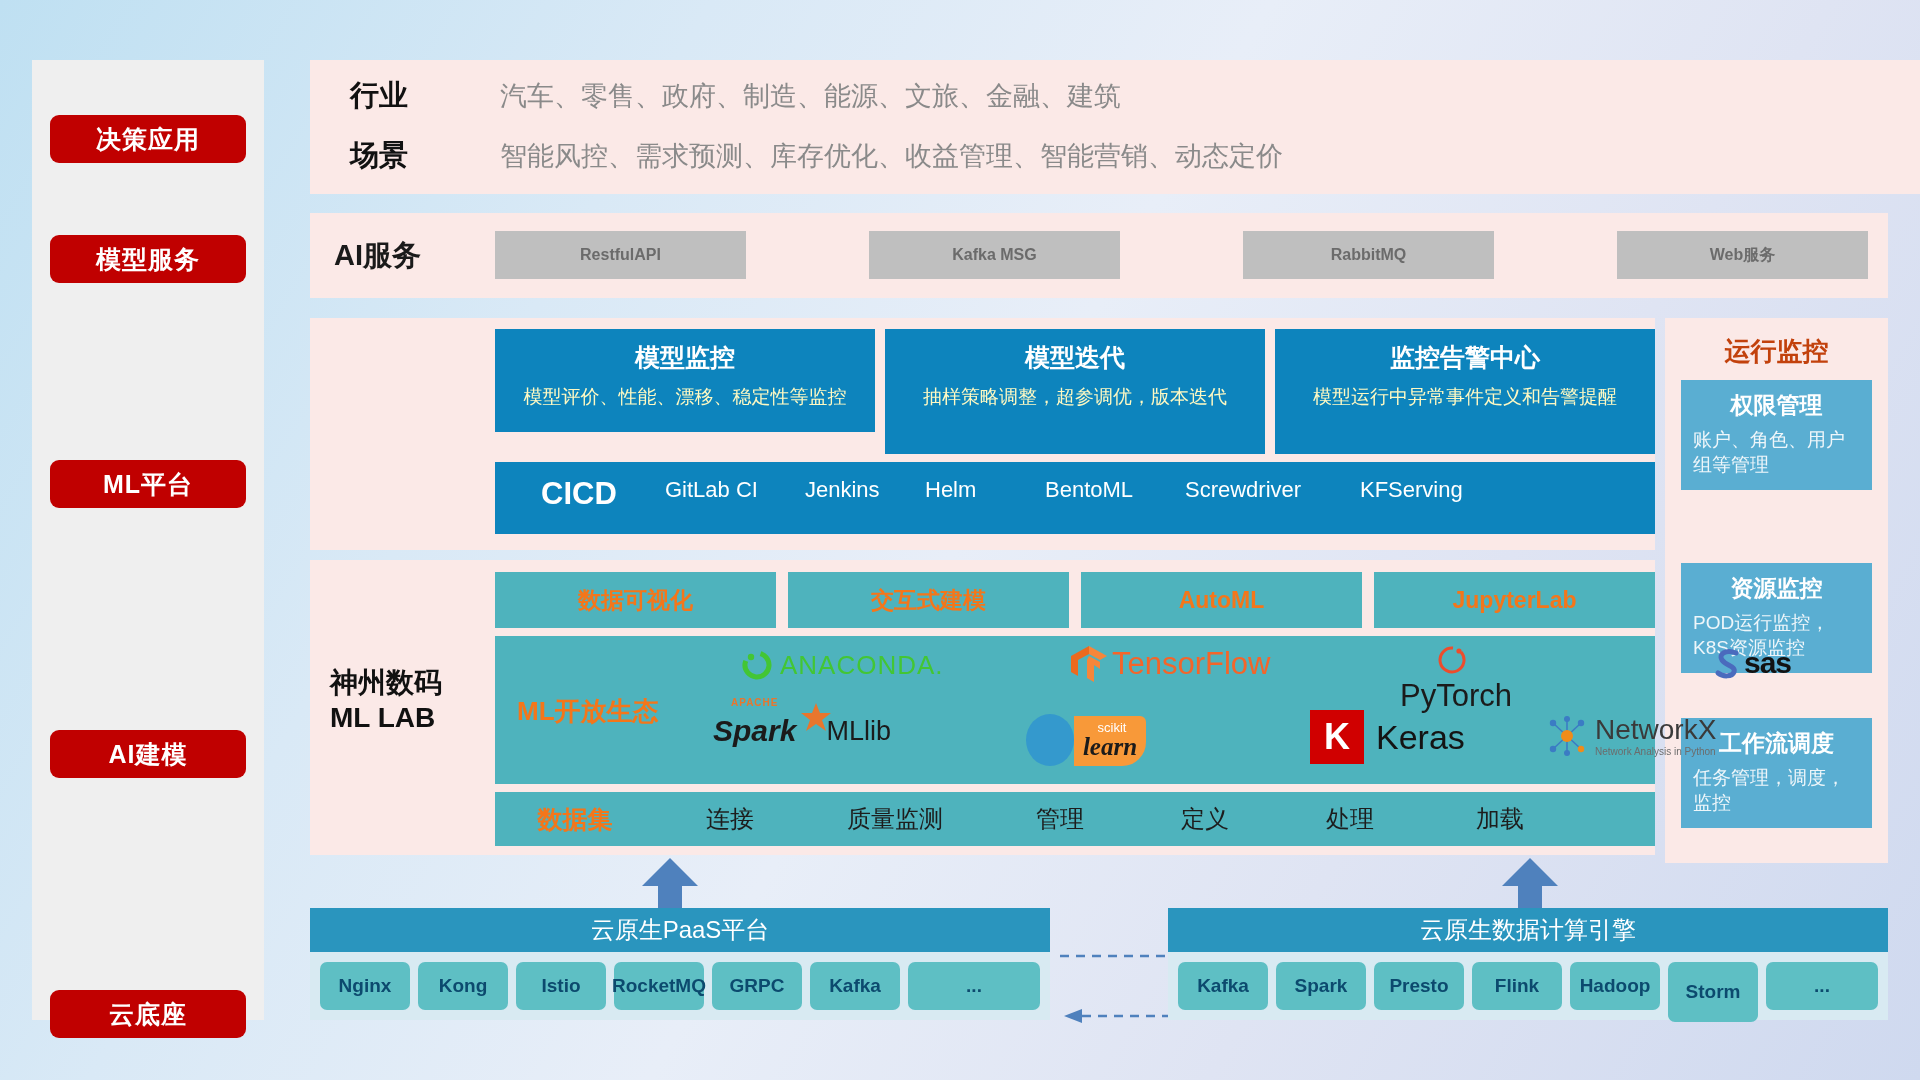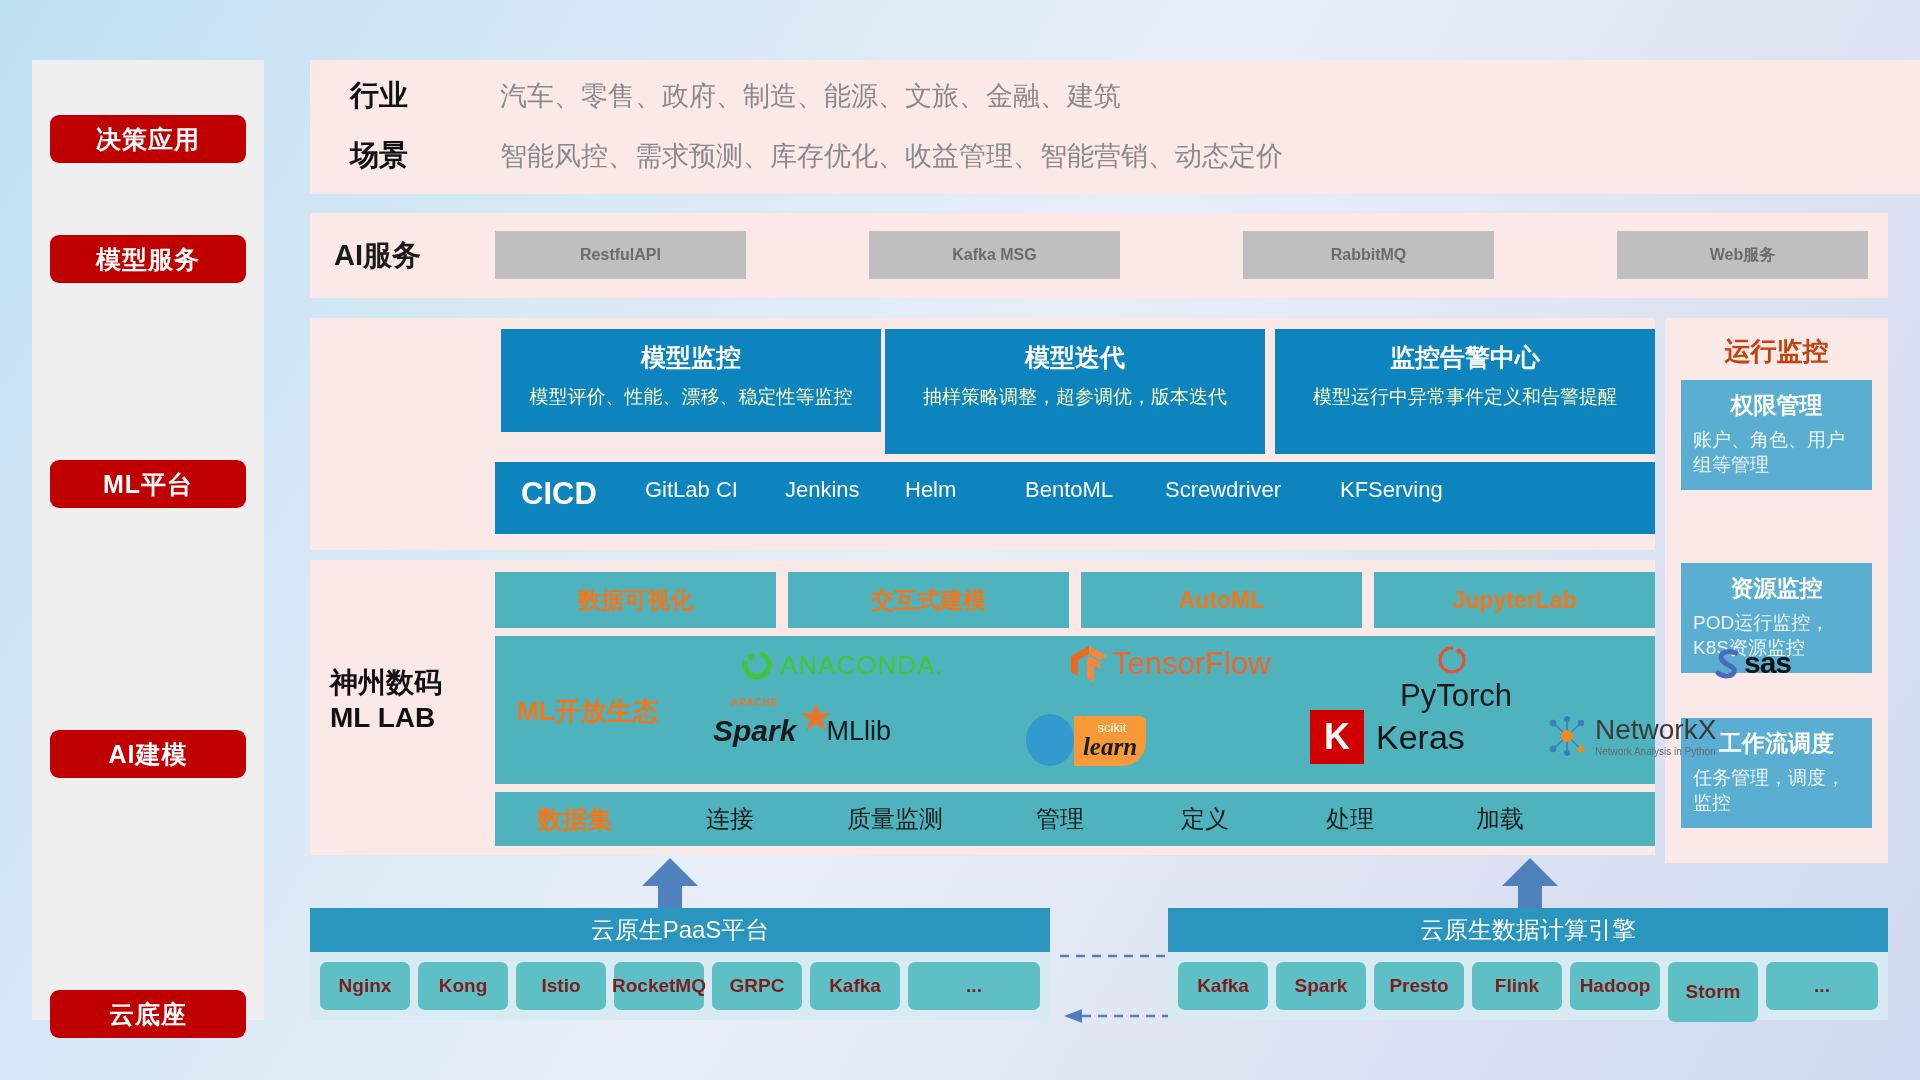--- a/index.html
+++ b/index.html
@@ -80,21 +80,21 @@
   
   .cloud-head {
     position: absolute; background: #2a95be; color: #fff;
     display: flex; align-items: center; justify-content: center;
     font-size: 24px;
   }
   .cloud-tray { position: absolute; background: #d8eaf2; }
   .cloud-chip {
     position: absolute; background: #5ebfc4; border-radius: 7px;
     display: flex; align-items: center; justify-content: center;
-    color: #7f1d1d; font-size: 19px; font-weight: bold; text-align: center;
+    color: #0c4a6e; font-size: 19px; font-weight: bold; text-align: center;
     line-height: 1.1; padding: 0 4px;
   }
   .up-arrow { position: absolute; }
   .dash { position: absolute; }
 
   .logo-cell { position: absolute; display: flex; align-items: center; }
 </style>
 </head>
 <body>
 
@@ -119,34 +119,34 @@
     <div class="row-label" style="left:24px; top:0; height:85px; font-size:29px;">AI服务</div>
     <div class="svc-chip" style="left:185px;  top:18px; width:251px;">RestfulAPI</div>
     <div class="svc-chip" style="left:559px;  top:18px; width:251px;">Kafka MSG</div>
     <div class="svc-chip" style="left:933px;  top:18px; width:251px;">RabbitMQ</div>
     <div class="svc-chip" style="left:1307px; top:18px; width:251px;">Web服务</div>
   </div>
 
   <div class="panel" style="left:310px; top:318px; width:1345px; height:232px;">
     <div class="row-label" style="left:335px; top:60px; font-size:33px;">MLOps</div>
 
-    <div class="mlops-card" style="left:191px; top:11px; width:380px; height:103px;">
+    <div class="mlops-card" style="left:185px; top:11px; width:380px; height:103px;">
       <div class="t">模型监控</div>
       <div class="d">模型评价、性能、漂移、稳定性等监控</div>
     </div>
     <div class="mlops-card" style="left:575px; top:11px; width:380px; height:125px;">
       <div class="t">模型迭代</div>
       <div class="d">抽样策略调整，超参调优，版本迭代</div>
     </div>
     <div class="mlops-card" style="left:965px; top:11px; width:380px; height:125px;">
       <div class="t">监控告警中心</div>
       <div class="d">模型运行中异常事件定义和告警提醒</div>
     </div>
 
-    <div class="cicd-bar" style="left:185px; top:144px; width:1160px; height:72px;">
+    <div class="cicd-bar" style="left:185px; top:144px; width:1160px; height:72px;padding-left:20px;">
       <div class="cicd-lead">CICD</div>
       <div class="cicd-item" style="width:140px;">GitLab CI</div>
       <div class="cicd-item" style="width:120px;">Jenkins</div>
       <div class="cicd-item" style="width:120px;">Helm</div>
       <div class="cicd-item" style="width:140px;">BentoML</div>
       <div class="cicd-item" style="width:175px;">Screwdriver</div>
       <div class="cicd-item" style="width:150px;">KFServing</div>
     </div>
   </div>
 

